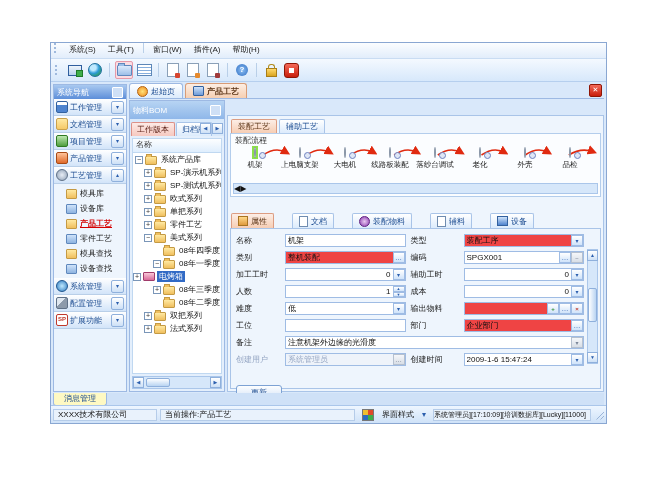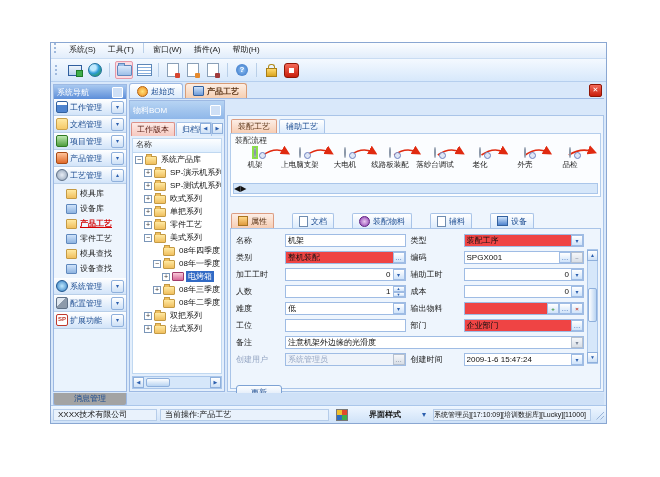--- a/index.html
+++ b/index.html
@@ -67,21 +67,21 @@
   .bom-header{height:18px;background:linear-gradient(#b7d4f3,#8fb7e9);color:#fff;display:flex;align-items:center;justify-content:space-between;padding:0 3px;}
   .bom-tabs{height:16px;display:flex;align-items:flex-end;gap:1px;padding:1px 1px 0 1px;background:#d8e9fb;position:relative;}
   .btab{height:13px;padding:0 5px;border:1px solid #a9c4e8;border-bottom:none;border-radius:2px 2px 0 0;background:linear-gradient(#fff,#dcebfc);color:#18498f;line-height:13px;}
   .btab.active{background:linear-gradient(#fdeae6,#f6c9c0);border-color:#dc9087;color:#5a1f15;}
   .btab.clip{max-width:24px;overflow:hidden;white-space:nowrap;}
   .bscroll{position:absolute;right:1px;bottom:2px;display:flex;gap:1px;}
   .bscroll span{width:9px;height:9px;border:1px solid #8fb0dc;background:linear-gradient(#fff,#cde0f6);color:#2c5fae;font-size:5px;line-height:8px;text-align:center;}
   .colheader{height:13px;margin:2px 2px 0 2px;background:linear-gradient(#fdfeff,#dfeefd);border:1px solid #c0d8f1;line-height:12px;padding-left:3px;color:#333;}
   .treearea{flex:1;margin:0 2px;background:#fff;border:1px solid #c0d8f1;border-top:none;overflow:hidden;}
   .trow{height:13px;display:flex;align-items:center;gap:2px;white-space:nowrap;}
-  .lev0{padding-left:2px;}.lev1{padding-left:11px;}.lev2{padding-left:20px;}.lev3{padding-left:29px;}
+  .lev0{padding-left:2px;}.lev1{padding-left:11px;}.lev2{padding-left:20px;}.lev3{}
   .exp{width:8px;height:8px;border:1px solid #7a96b8;background:#fff;font-size:7px;line-height:6px;text-align:center;color:#333;flex:none;box-sizing:border-box;}
   .exp.plus::after{content:"+";}
   .exp.minus::after{content:"−";}
   .exp.none{border:none;background:transparent;}
   .fold{width:10px;height:7px;background:linear-gradient(#ffe9a2,#f0bf5e);border:1px solid #c49a44;border-radius:1px;position:relative;flex:none;margin-top:1px;}
   .fold::before{content:"";position:absolute;top:-3px;left:0;width:4px;height:2px;background:#f0bf5e;border:1px solid #c49a44;border-bottom:none;}
   .prodicon{width:10px;height:7px;background:linear-gradient(#f9c8d8,#d86a9a);border:1px solid #a03a6a;border-radius:1px;flex:none;}
   .tlabel{padding:0 2px;}
   .trow.selected .tlabel{background:#316ac5;color:#fff;}
   .hscroll{height:11px;margin:2px;background:#d6e7fa;border:1px solid #aac6ea;display:flex;align-items:center;}
@@ -134,26 +134,26 @@
   .spin{display:flex;flex-direction:column;width:12px;flex:none;}
   .spin span{height:5.5px;border:1px solid #9fbce4;background:linear-gradient(#fff,#cfe3fa);color:#2c5fae;font-size:4px;line-height:4px;text-align:center;box-sizing:border-box;}
   .wide{grid-column:2 / 5;}
   .updbtn{margin-top:19px;width:44px;height:14px;border:1px solid #7da2d4;border-radius:3px;background:linear-gradient(#fdfeff,#cfe0f6);color:#18498f;text-align:center;line-height:13px;}
   .vscroll{position:absolute;right:2px;top:20px;bottom:24px;width:11px;background:#d6e7fa;border:1px solid #aac6ea;display:flex;flex-direction:column;align-items:center;box-sizing:border-box;}
   .vscroll .arr{width:9px;height:9px;background:linear-gradient(#fff,#cde0f6);border:1px solid #8fb0dc;color:#2c5fae;font-size:5px;line-height:8px;text-align:center;flex:none;}
   .vscroll .track{flex:1;position:relative;width:9px;}
   .vscroll .thumb{position:absolute;left:0;width:9px;top:30%;height:34px;background:linear-gradient(90deg,#fdfeff,#b9d4f2);border:1px solid #8fb0dc;border-radius:2px;box-sizing:border-box;}
   
   .bottomtabs{position:absolute;left:2px;right:2px;bottom:17px;height:13px;background:#cfe1f7;display:flex;}
-  .msgtab{height:12px;padding:0 20px;background:#a3a3a3;border:1px solid #9db9e3;border-top:none;border-radius:0 0 3px 3px;color:#18498f;line-height:11px;}
+  .msgtab{height:12px;padding:0 10px;background:#fef9c3;border:1px solid #9db9e3;border-top:none;border-radius:0 0 3px 3px;color:#18498f;line-height:11px;}
   .statusbar{position:absolute;left:0;right:0;bottom:0;height:17px;background:linear-gradient(#eef6ff,#cfe2f8);border-top:1px solid #aac6ea;display:flex;align-items:center;padding:0 2px;gap:3px;}
   .spanel{height:12px;border:1px solid #b5cce9;background:#e9f2fc;display:flex;align-items:center;padding:0 4px;white-space:nowrap;overflow:hidden;box-sizing:border-box;}
   .sp-company{width:104px;}
   .sp-op{flex:1;}
-  .sp-style{border:none;background:transparent;gap:21px;font-weight:bold;}
+  .sp-style{border:none;background:transparent;gap:8px;}
   .styleicon{width:10px;height:10px;background:conic-gradient(#e04a2a 0 25%,#3fae4a 0 50%,#2d6cc0 0 75%,#f0c02e 0 100%);border:1px solid #777;}
   .sp-session{width:158px;font-size:7px;justify-content:flex-end;}
   .sizegrip{width:10px;height:10px;background:repeating-linear-gradient(135deg,transparent 0 2px,#9ab4d8 2px 3px);clip-path:polygon(100% 0,100% 100%,0 100%);}
   .dd::after{content:"▾";}
   .up::after{content:"▴";}
   .lt::after{content:"◀";}
   .rt::after{content:"▶";}
   .ut::after{content:"▲";}
   .dt::after{content:"▼";}
 </style>

